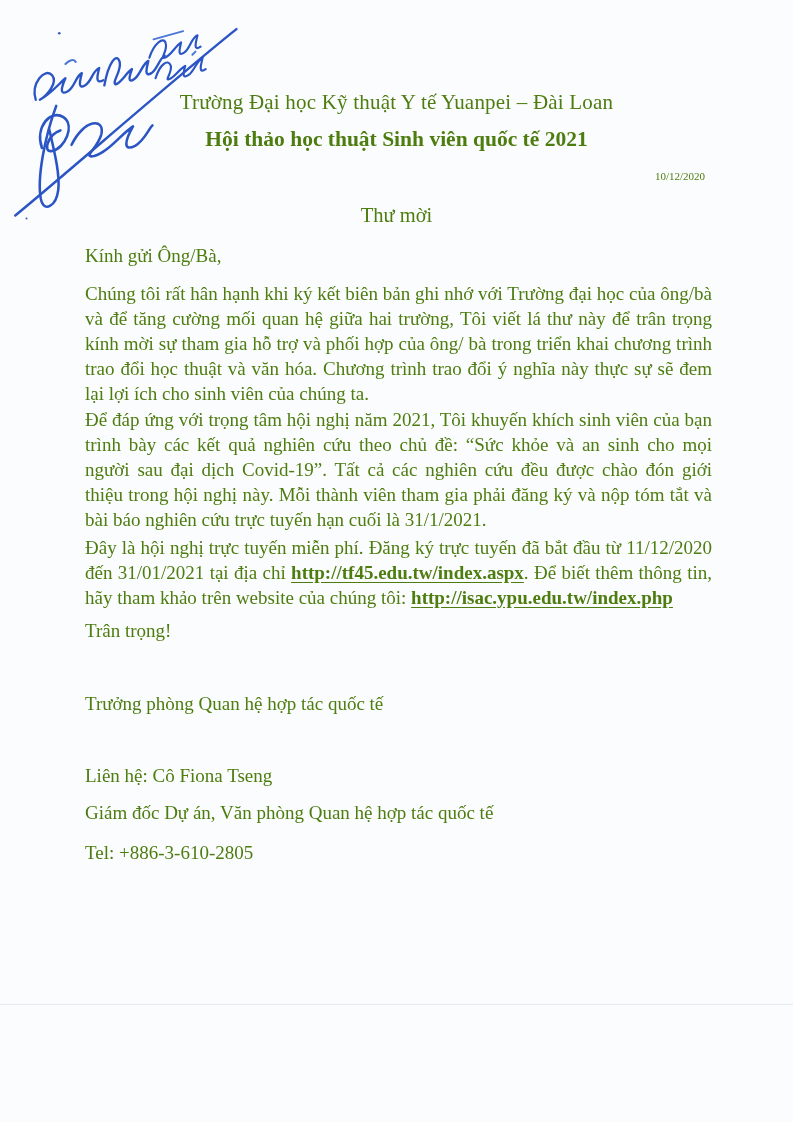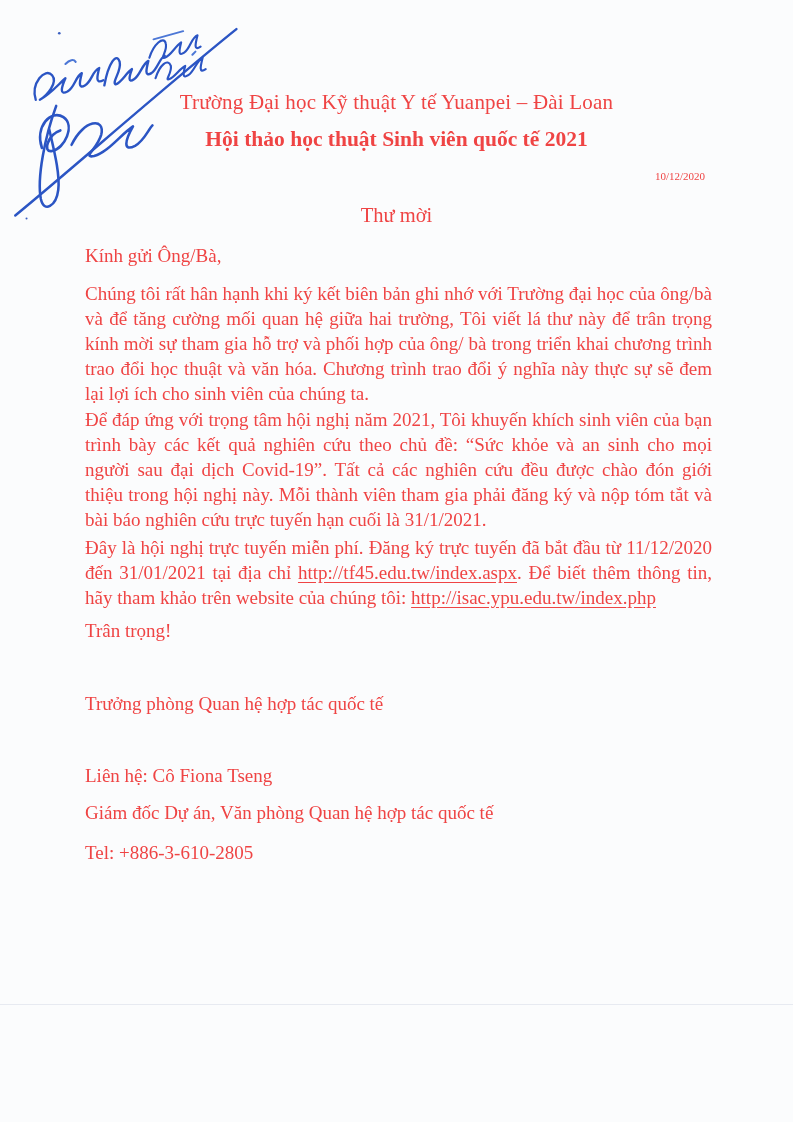--- a/index.html
+++ b/index.html
@@ -2,21 +2,21 @@
 <html><head>
 <meta charset="utf-8">
 <style>
   html,body{margin:0;padding:0;background:#e9eaec;}
   .page{
     position:relative;
     width:793px;height:1122px;
     margin:0 auto;
     background:#fbfcfd;
     font-family:"Liberation Serif","DejaVu Serif",serif;
-    color:#ef4444;
+    color:#4d7c0f;
     overflow:hidden;
   }
   .center{left:0;right:0;text-align:center;}
   .abs{position:absolute;}
   .h1{top:90px;font-size:21px;letter-spacing:.2px;}
   .h2{top:127px;font-size:21.5px;font-weight:bold;}
   .date{top:170px;right:88px;font-size:11px;}
   .title{top:204px;font-size:20.5px;font-weight:normal;}
   .body-txt{font-size:19px;line-height:25px;}
   .salutation{top:243px;left:85px;}
@@ -24,21 +24,21 @@
   .p1{top:281px;}
   .p2{top:407px;}
   .p3{top:535px;}
   .closing{top:618px;left:85px;}
   .signer-name{top:654px;left:85px;font-weight:bold;}
   .signer-title{top:691px;left:85px;}
   .c1{top:763px;left:85px;}
   .c2{top:800px;left:85px;}
   .c3{top:840px;left:85px;}
   .c4{top:872px;left:85px;}
-  .u{text-decoration:underline;text-underline-offset:3px;}
+  .u{text-decoration:underline;text-underline-offset:3px;font-weight:bold;}
   .scan-line{top:1004px;left:0;width:793px;height:1px;background:#e7eaf1;}
   .handwriting{top:24px;left:8px;width:250px;height:215px;}
   .hw-stroke{fill:none;stroke:#2b55c4;stroke-linecap:round;stroke-linejoin:round;}
   .hw-light{stroke:#4c77d6;}
 </style>
 </head>
 <body>
 
 <div class="page">
 

